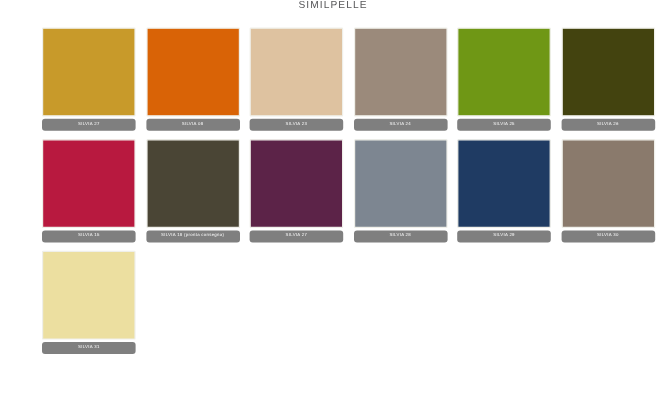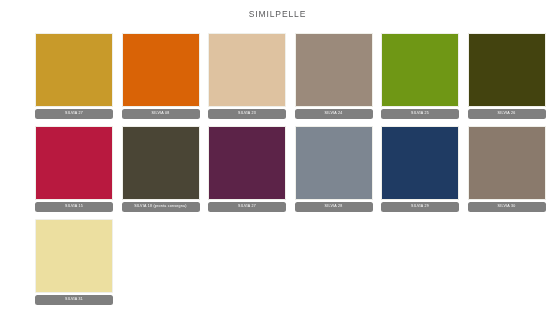--- a/index.html
+++ b/index.html
@@ -20,21 +20,20 @@
     height: 333px;
     box-sizing: border-box;
   }
 
   .catalog-title {
     text-align: center;
     font-size: 8.5px;
     letter-spacing: 0.9px;
     color: #58585a;
     font-weight: 400;
-    padding-top: 10px;
     margin: 0;
     line-height: 1;
   }
 
   .swatch-grid {
     margin-top: 14px;
     padding-left: 35px;
     padding-right: 20px;
   }
 

